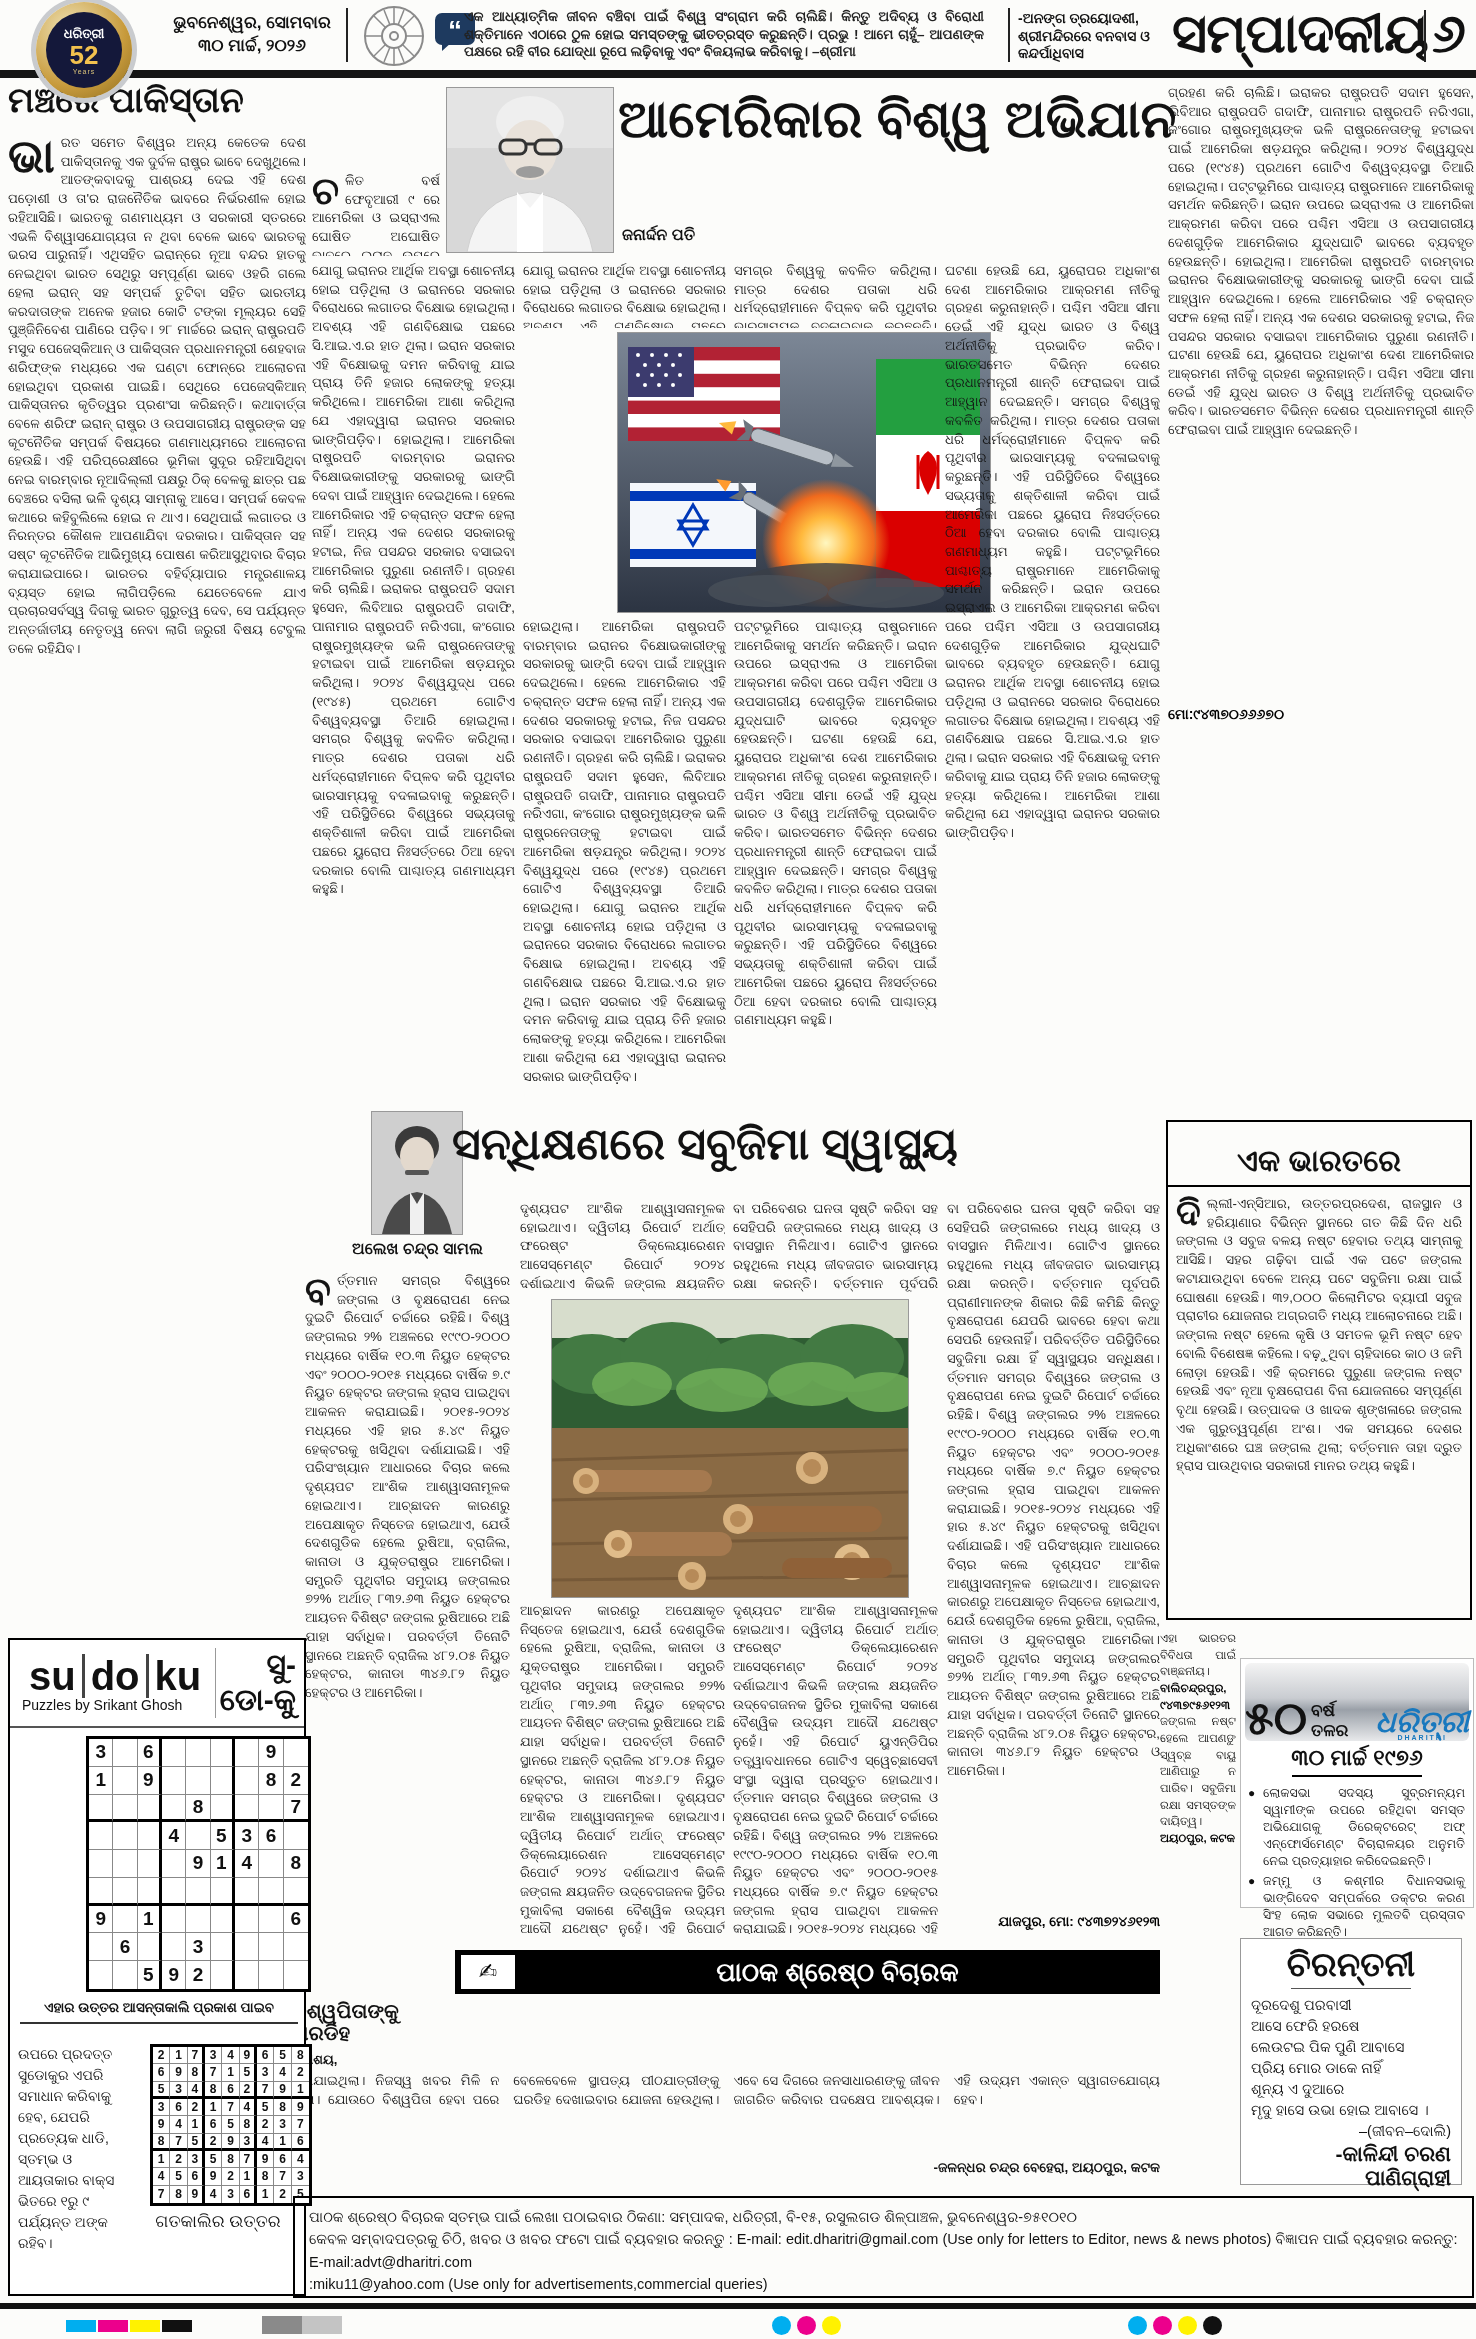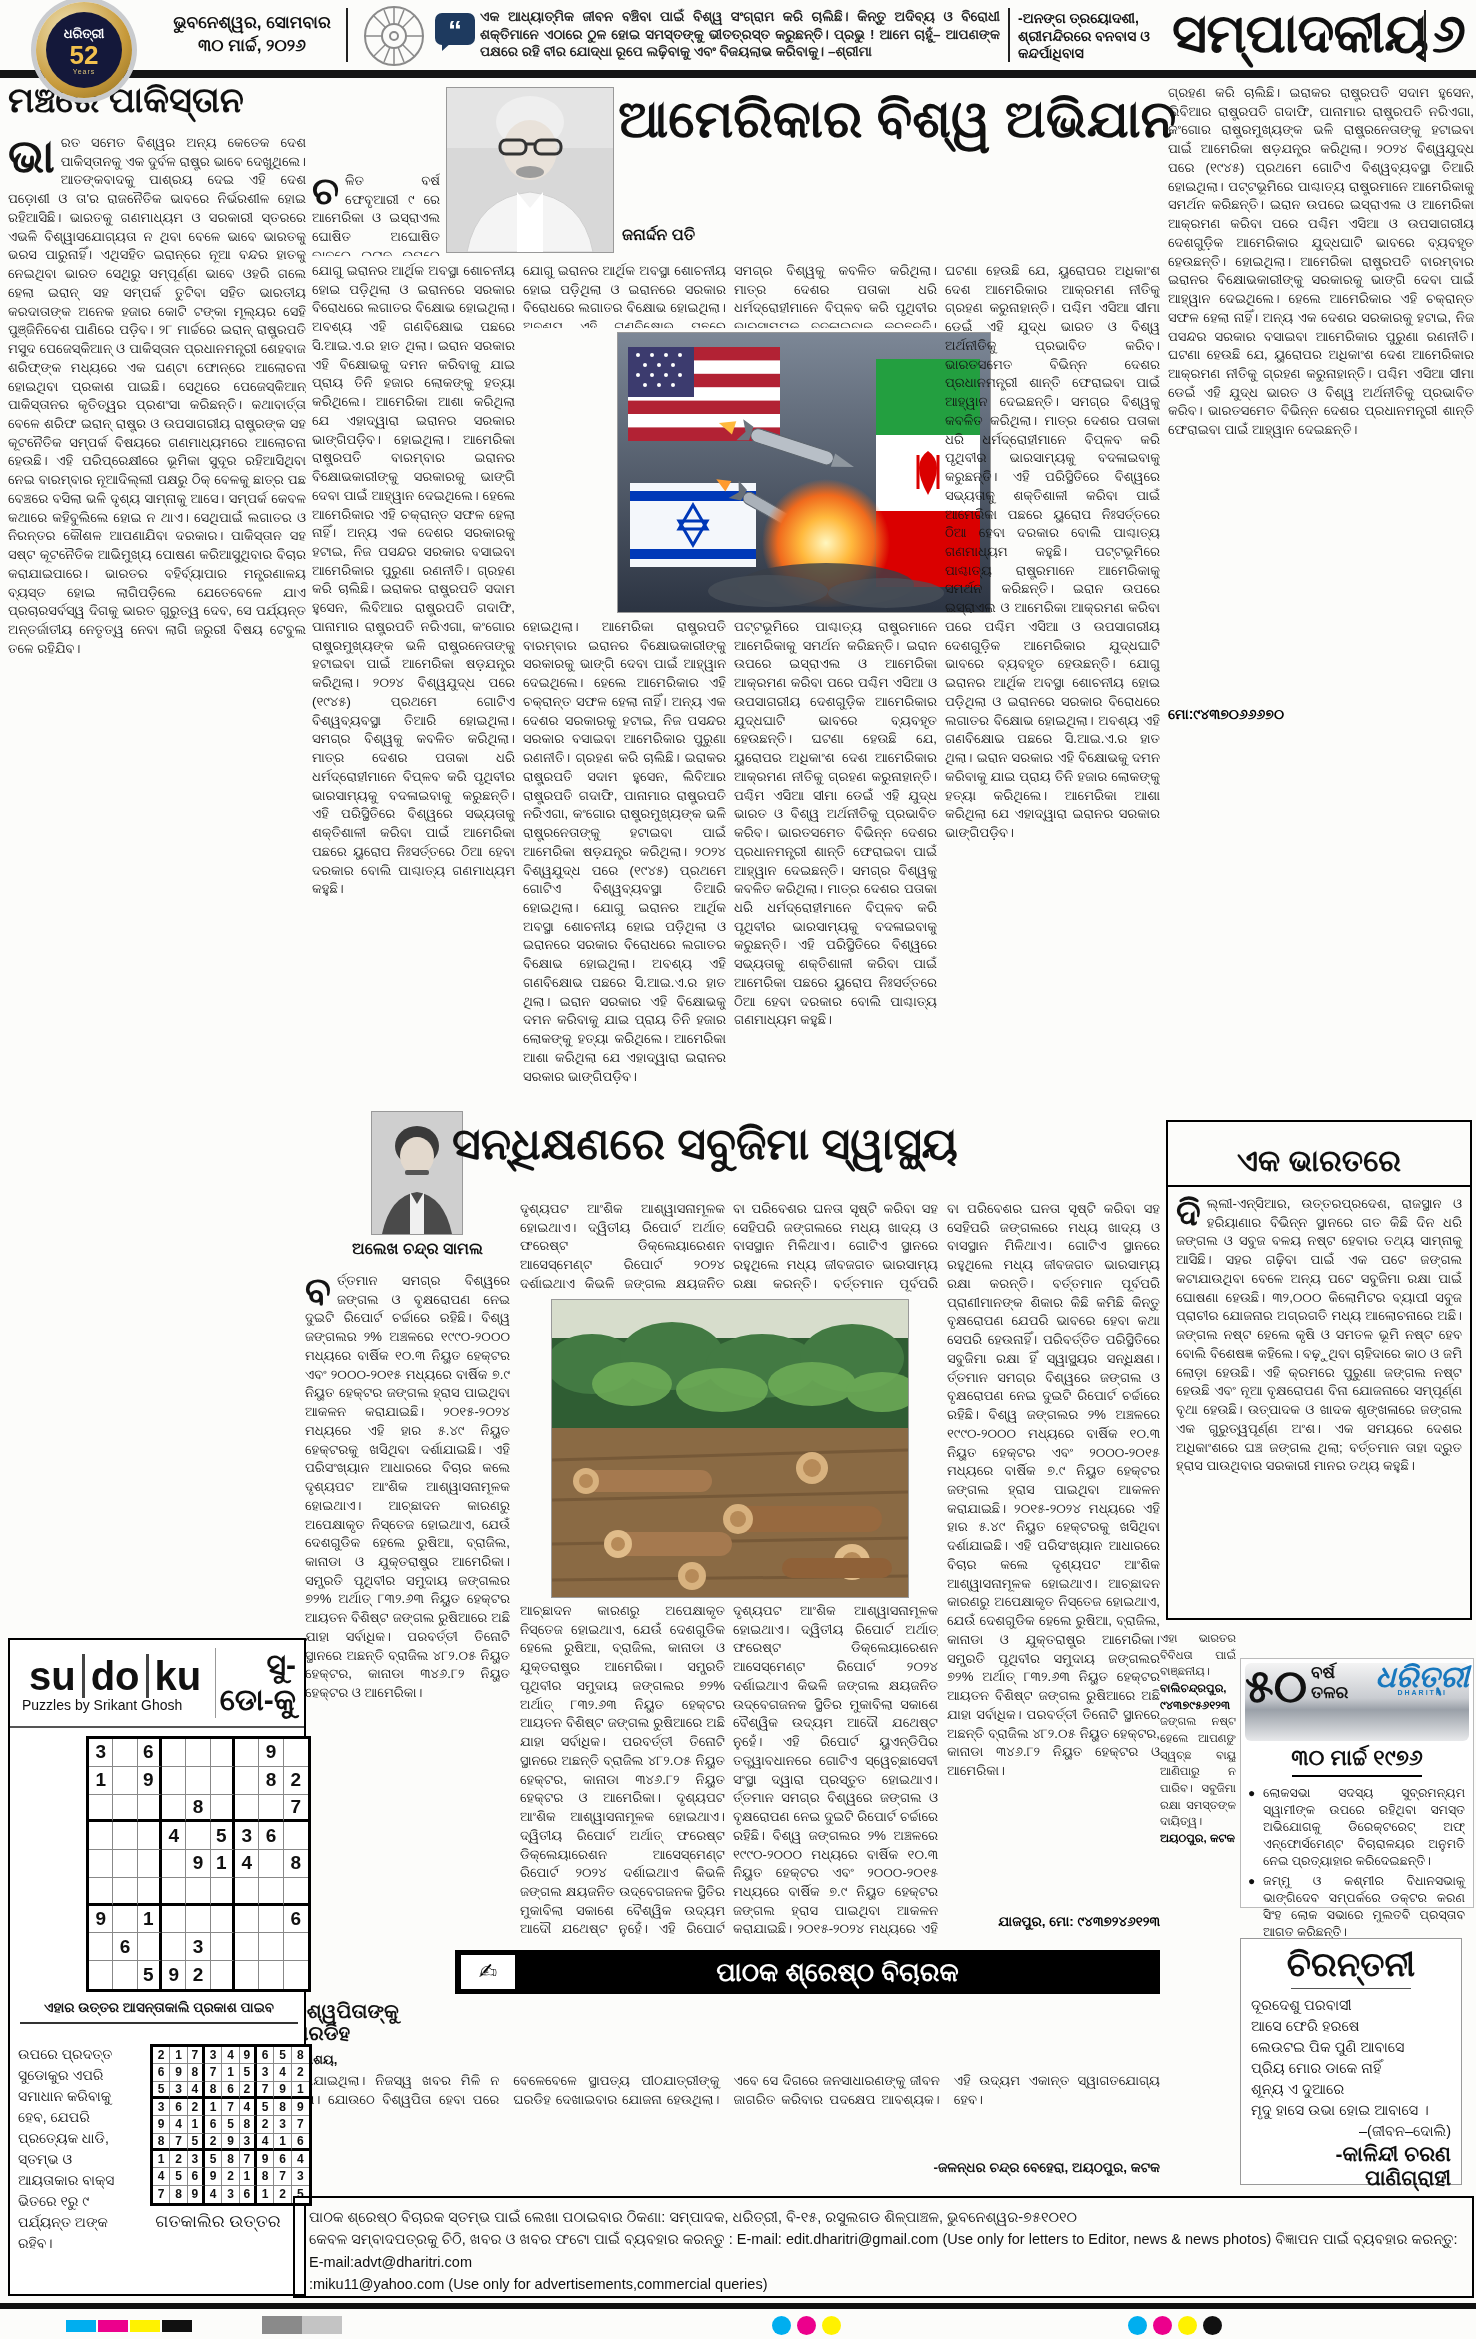--- a/index.html
+++ b/index.html
@@ -15,38 +15,38 @@
   .emblem{left:22px;top:2px;width:128px;height:96px;z-index:5;}
   .emblem .ring{position:absolute;left:14px;top:0;width:96px;height:96px;border-radius:50%;
       background:radial-gradient(circle at 35% 30%,#efe3b8,#c89b3c 60%,#8a6a1d);box-shadow:0 0 0 5px #c9cbce;}
   .emblem .core{position:absolute;left:24px;top:10px;width:76px;height:76px;border-radius:50%;background:#14183a;
       display:flex;flex-direction:column;align-items:center;justify-content:center;}
   .emblem .brand{color:#fff;font-size:13px;font-weight:bold;}
   .emblem .y52{color:#f2c14e;font-size:26px;font-weight:bold;line-height:1;}
   .emblem .ylabel{color:#d9c27a;font-size:7px;letter-spacing:1px;}
   .dateline{left:168px;top:12px;width:168px;text-align:center;font-size:17px;font-weight:bold;line-height:1.35;}
   .vsep{width:2px;background:#222;}
-  .quote-txt{left:480px;top:8px;width:520px;font-size:13.5px;line-height:1.3;font-weight:bold;color:#222;}
+  .quote-txt{left:464px;top:8px;width:520px;font-size:13.5px;line-height:1.3;font-weight:bold;color:#222;}
   .almanac{left:1018px;top:10px;width:145px;font-size:14px;font-weight:bold;line-height:1.25;}
   .section-title{left:1172px;top:2px;width:250px;font-size:54px;font-weight:bold;letter-spacing:-1px;}
   .page-no{left:1432px;top:2px;width:44px;font-size:54px;font-weight:bold;}
   .black-rule{left:0;top:70px;width:1476px;height:8px;background:#151515;}
   
   .hl-left{left:8px;top:82px;width:296px;font-size:35px;font-weight:bold;line-height:1.05;}
   .hl-main{left:618px;top:90px;width:560px;font-size:52px;font-weight:bold;line-height:1.15;}
   .byline{font-weight:bold;font-size:16px;}
   .hl-a2{left:452px;top:1120px;width:556px;font-size:44px;font-weight:bold;line-height:1.1;}
   
   .eka-box{left:1166px;top:1120px;width:306px;height:500px;border:2px solid #000;box-sizing:border-box;}
   .eka-head{border-bottom:2px solid #000;text-align:center;font-size:30px;font-weight:bold;padding:6px 0;margin-top:16px;}
   .eka-body{padding:8px 8px;height:418px;overflow:hidden;}
   .leg{left:1160px;top:1630px;width:76px;height:560px;font-size:11.5px;line-height:1.45;overflow:hidden;}
   .fifty{left:1240px;top:1658px;width:234px;height:250px;border:1px solid #bbb;box-sizing:border-box;background:#fff;}
   .fifty-banner{position:relative;height:78px;margin:4px;background:linear-gradient(180deg,#f4f4f4,#c9ccd1 45%,#9aa0a8 60%,#e8e9eb);
-      border-radius:6px;display:flex;align-items:flex-start;justify-content:center;gap:4px;}
+      border-radius:6px;display:flex;align-items:flex-end;justify-content:center;gap:4px;}
   .fifty-50{font-size:46px;font-weight:bold;color:#111;line-height:1;}
   .fifty-mid{font-size:17px;font-weight:bold;color:#111;}
   .fifty-brand{font-size:30px;font-weight:bold;color:#1878be;font-style:italic;line-height:.9;text-align:center;}
   .fifty-brand small{display:block;font-size:7px;letter-spacing:2px;font-style:normal;}
   .fifty-date{text-align:center;font-size:22px;font-weight:bold;margin-top:2px;}
   .fifty-rule{width:130px;height:2px;background:#000;margin:4px auto 6px;}
   .fifty .bullet-item{font-size:12.5px;line-height:1.35;padding:2px 8px 2px 22px;position:relative;text-align:justify;}
   .fifty .bullet-item:before{content:"●";position:absolute;left:7px;top:2px;font-size:12px;}
   .chiran{left:1240px;top:1938px;width:222px;height:247px;border:1px solid #999;box-sizing:border-box;padding:6px 10px;background:#fff;}
   .chiran-title{text-align:center;font-size:34px;font-weight:bold;}

